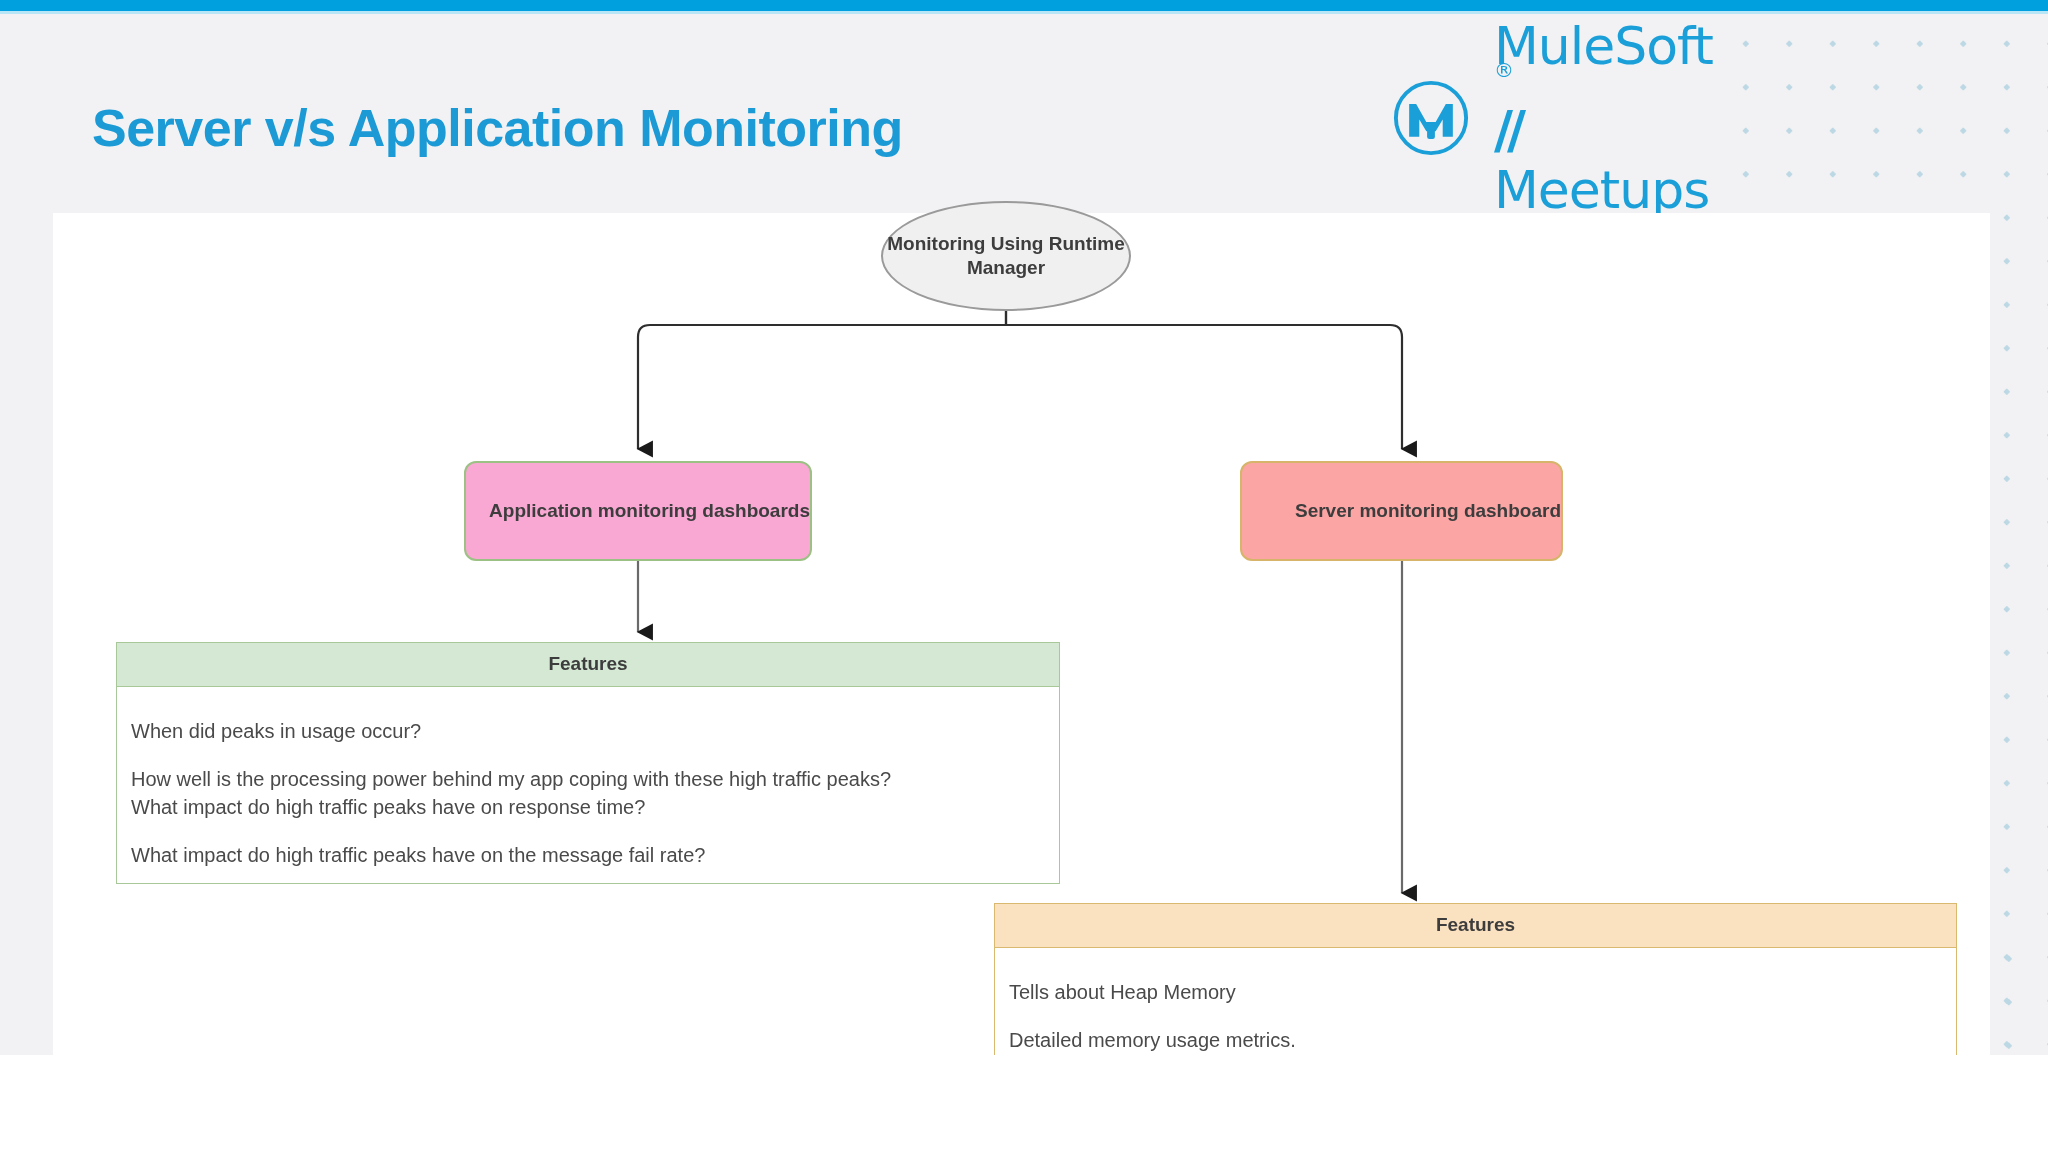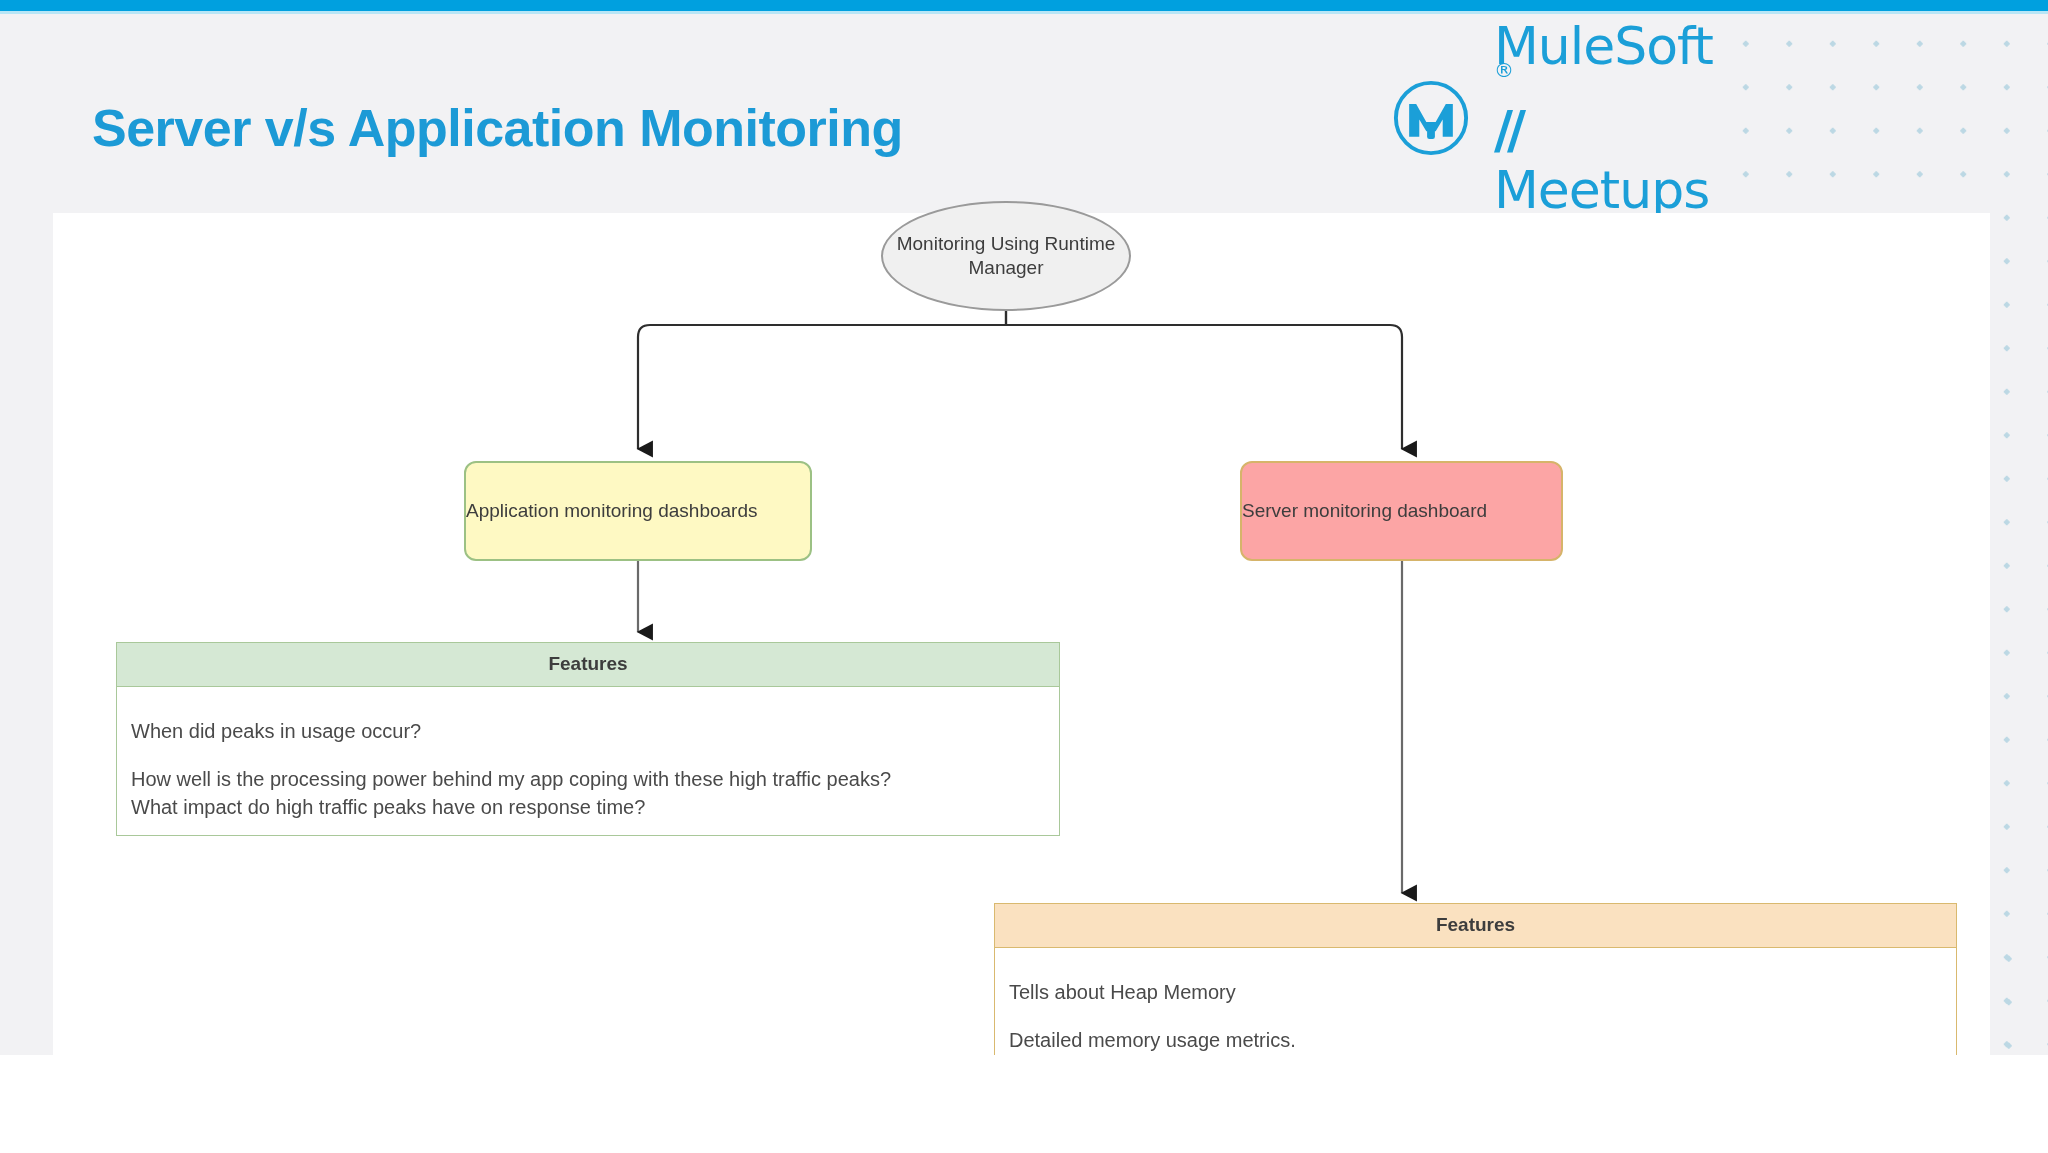--- a/index.html
+++ b/index.html
@@ -109,23 +109,23 @@
 
   
   .diagram { position: absolute; left: 0; top: 0; width: 1937px; height: 885px; }
   .connectors { position: absolute; left: 0; top: 0; width: 1937px; height: 885px; }
 
   .node {
     position: absolute;
     box-sizing: border-box;
     display: flex;
     align-items: center;
-    justify-content: flex-start;
+    justify-content: flex-end;
     text-align: center;
-    font-weight: normal;
+    font-weight: bold;
     color: #3d3d3d;
     line-height: 1.28;
   }
 
   .node-ellipse {
     left: 828px;
     top: -12px;
     width: 250px;
     height: 110px;
     border: 2px solid #9a9a9a;
@@ -134,21 +134,21 @@
     font-size: 19px;
   }
 
   .node-green {
     left: 411px;
     top: 248px;
     width: 348px;
     height: 100px;
     border: 2px solid #9cc184;
     border-radius: 12px;
-    background: #fef9c3;
+    background: #f9a8d4;
     font-size: 19px;
   }
 
   .node-orange {
     left: 1187px;
     top: 248px;
     width: 323px;
     height: 100px;
     border: 2px solid #d6b46a;
     border-radius: 12px;
@@ -273,20 +273,21 @@
       <div class="node node-orange">
         <span>Server monitoring dashboard</span>
       </div>
 
       <div class="ftable ftable-green">
         <div class="ftable-head">Features</div>
         <div class="ftable-body">
           <div class="frow">When did peaks in usage occur?</div>
           <div class="frow gap">How well is the processing power behind my app coping with these high traffic peaks?</div>
           <div class="frow">What impact do high traffic peaks have on response time?</div>
+          <div class="frow gap">What impact do high traffic peaks have on the message fail rate?</div>
         </div>
       </div>
 
       <div class="ftable ftable-orange">
         <div class="ftable-head">Features</div>
         <div class="ftable-body">
           <div class="frow">Tells about Heap Memory</div>
           <div class="frow gap">Detailed memory usage metrics.</div>
         </div>
       </div>

